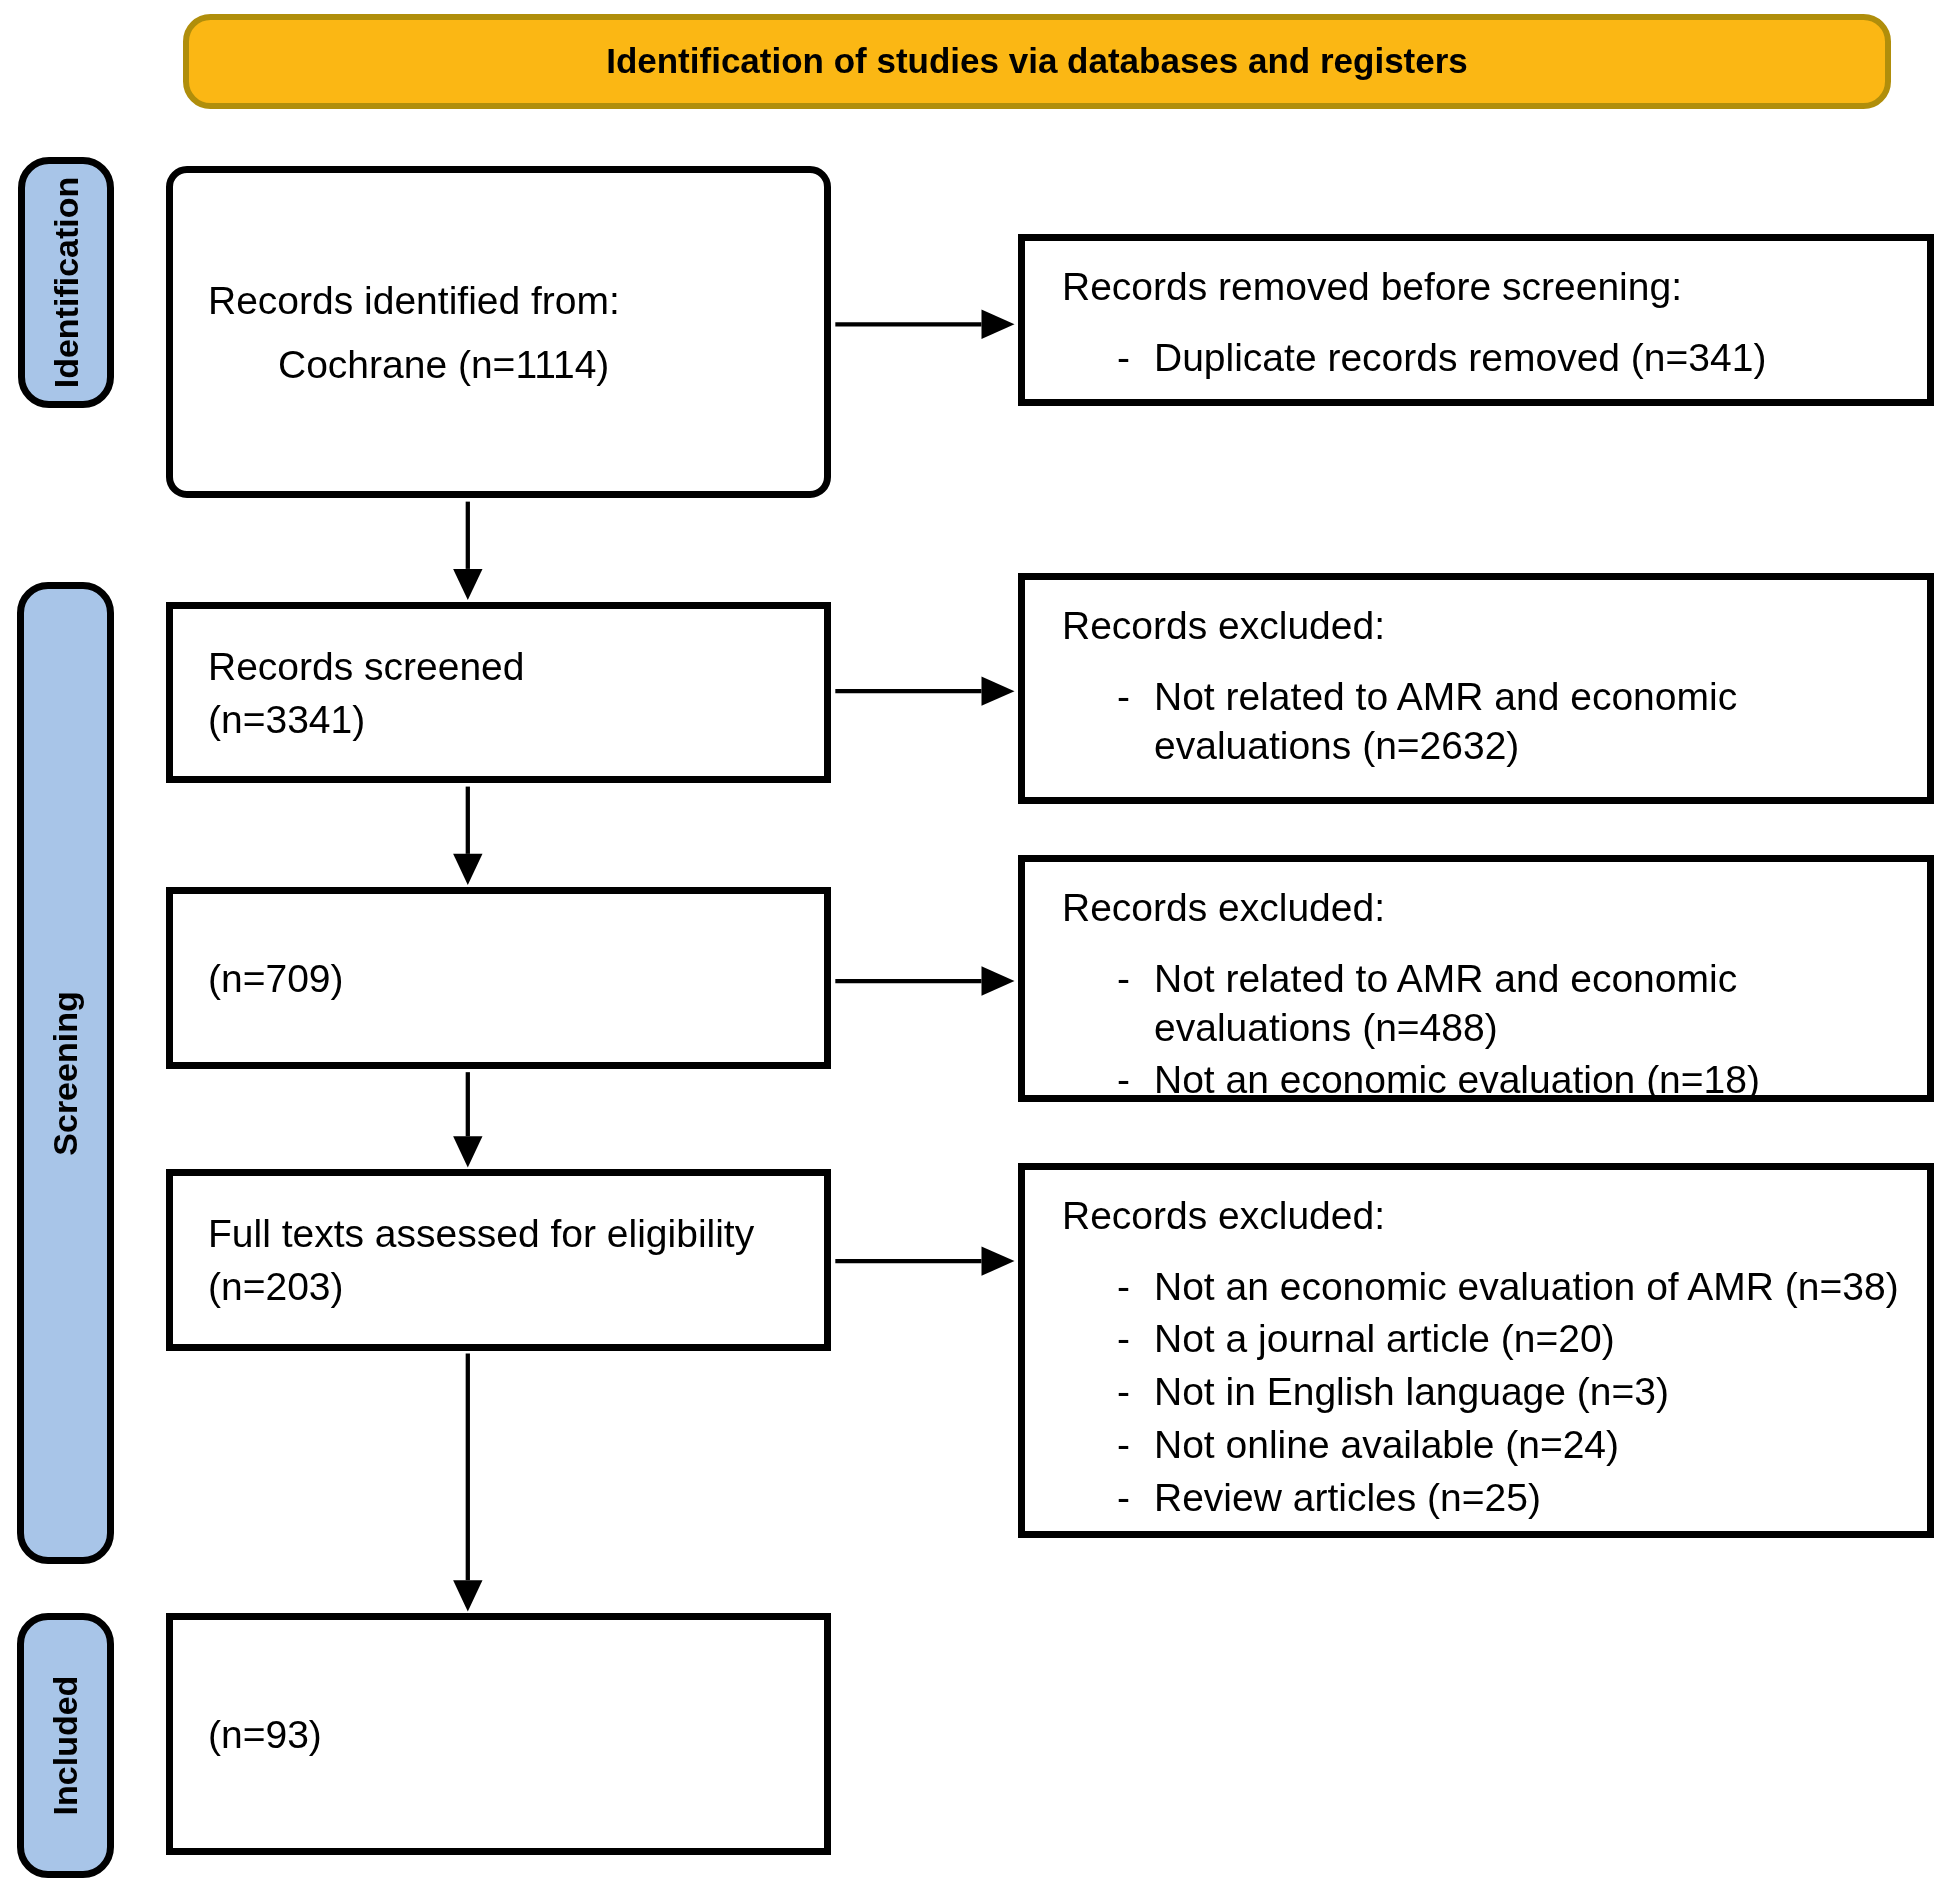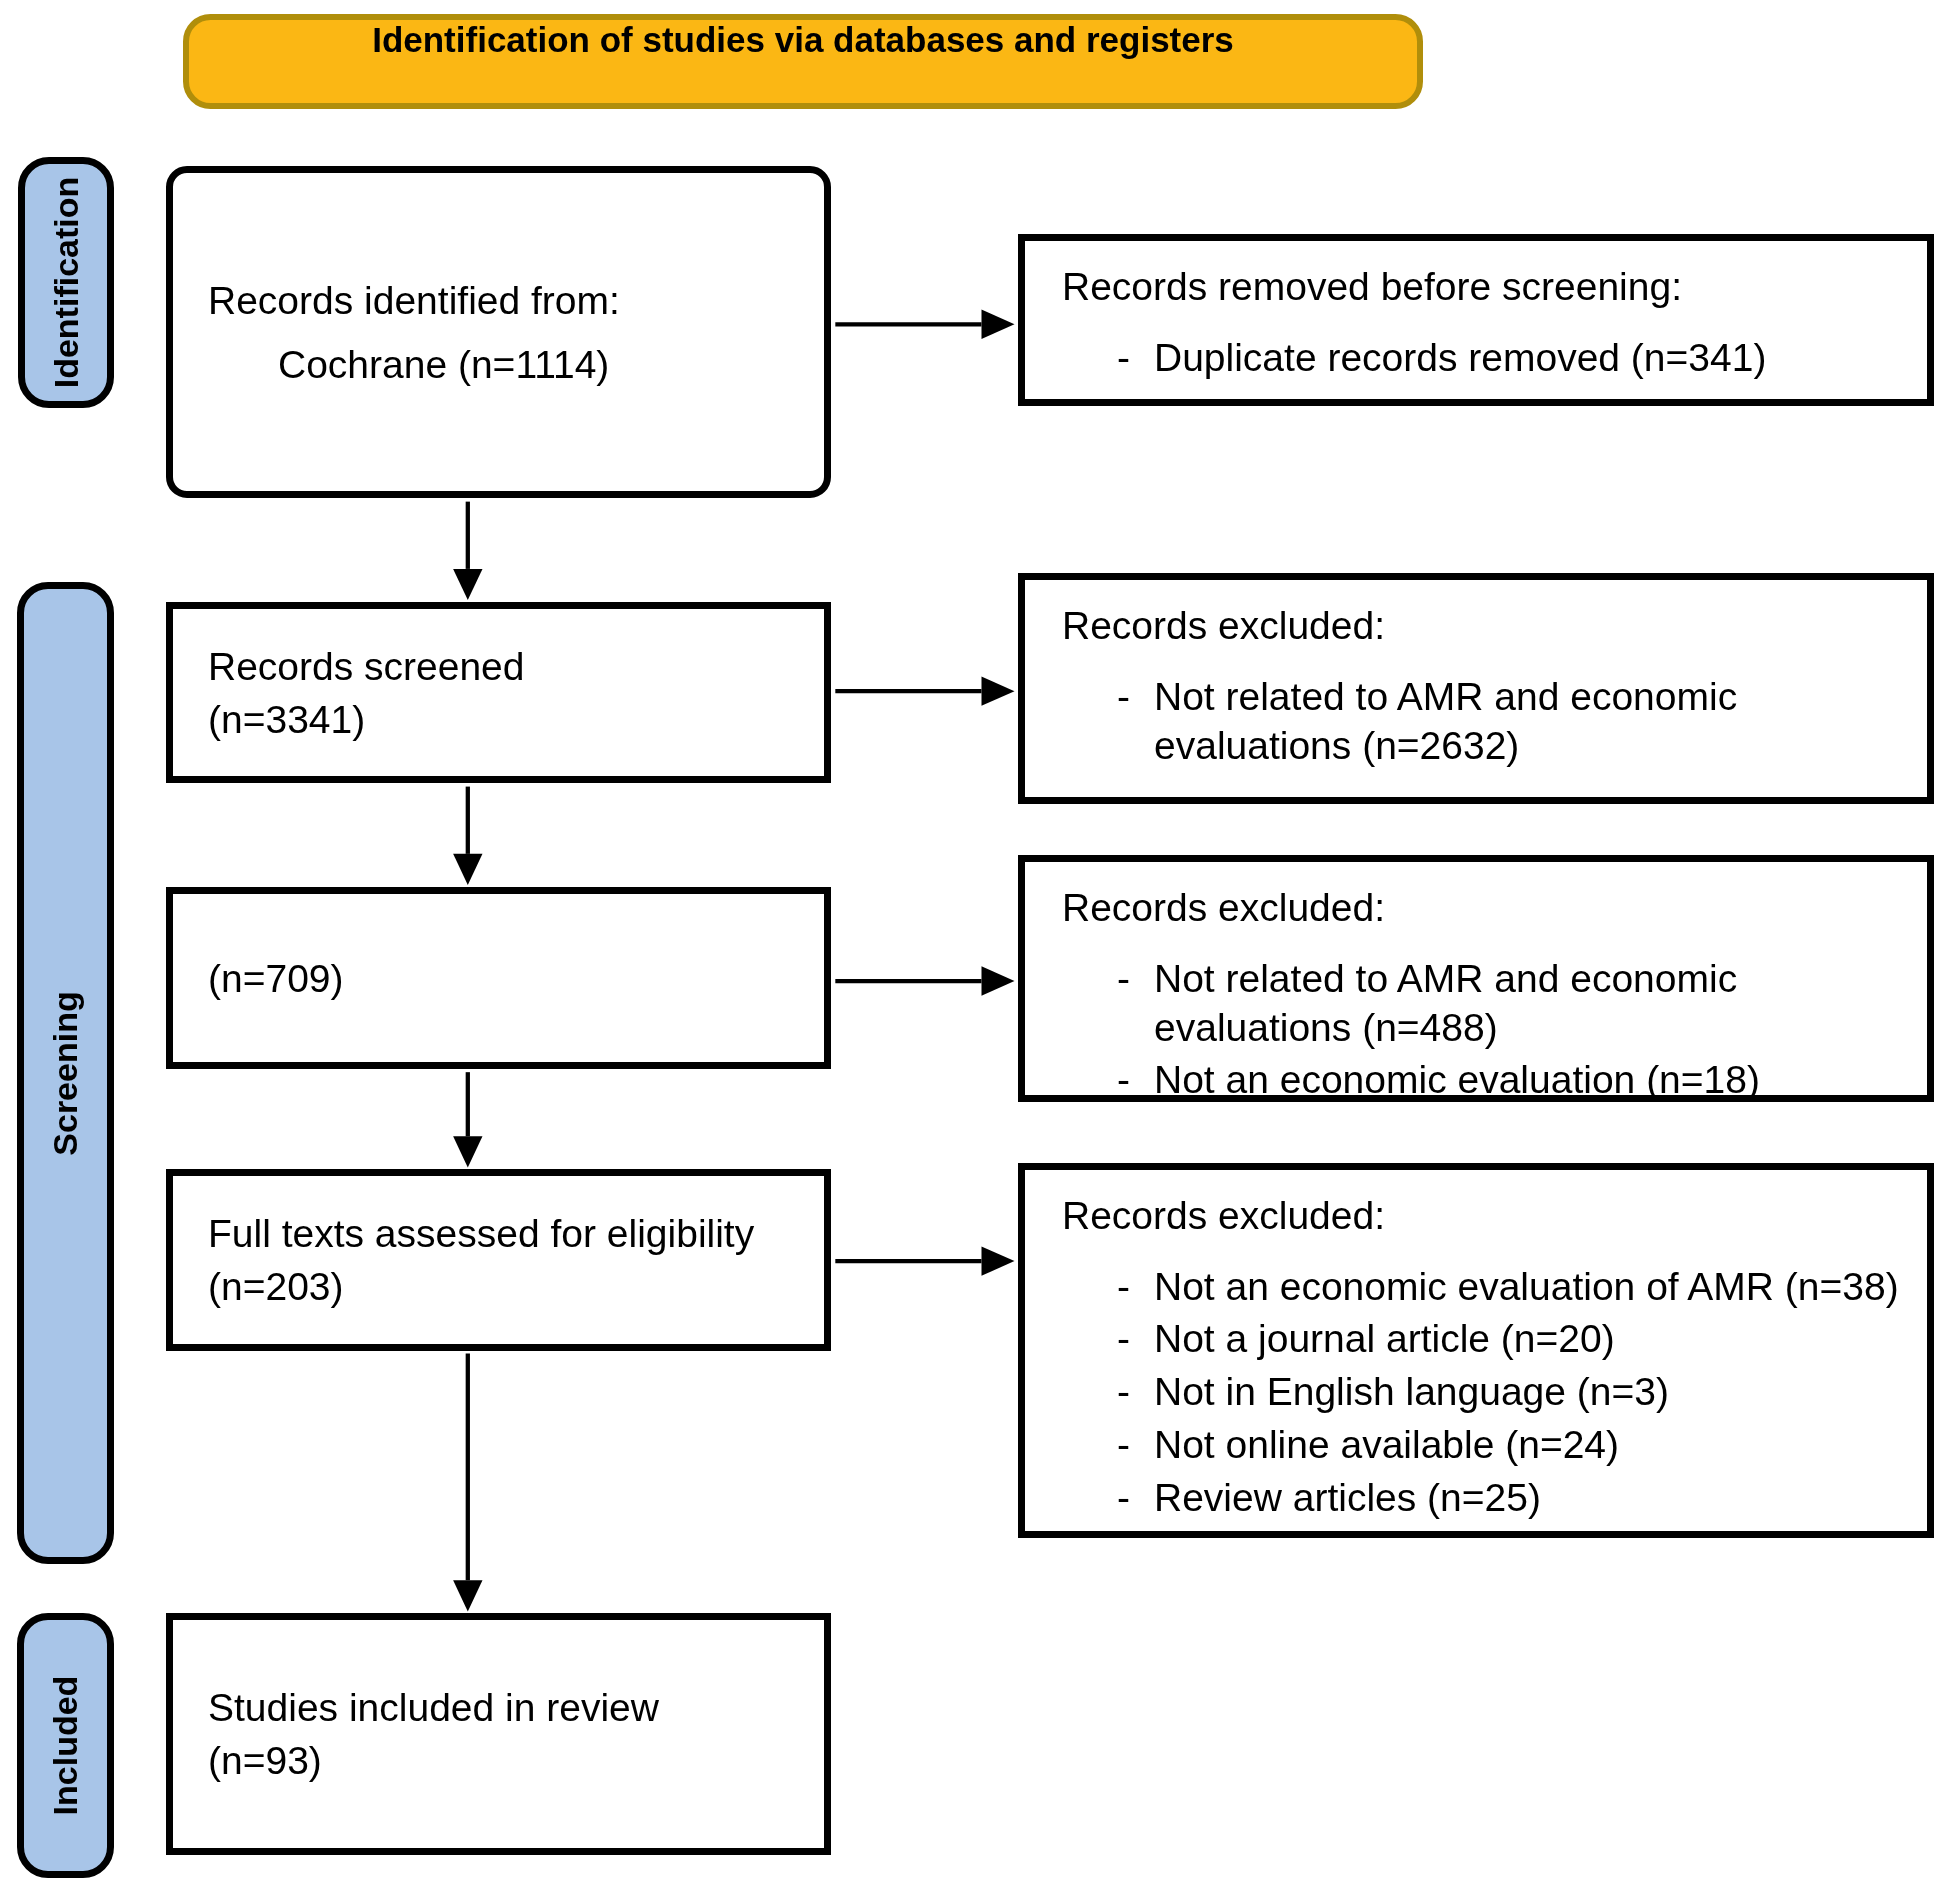--- a/index.html
+++ b/index.html
@@ -13,26 +13,26 @@
   #canvas{
     position:relative;
     width:1955px;height:1893px;
     background:#ffffff;
     font-family:"Liberation Sans","DejaVu Sans",sans-serif;
     color:#000;
     overflow:hidden;
   }
   
   .banner{
-    position:absolute;left:183px;top:13.5px;width:1240px;height:95px;
+    position:absolute;left:183px;top:13.5px;width:1708px;height:95px;
     background:var(--banner-fill);
     border:6.1px solid var(--banner-border);
     border-radius:27.5px;
     box-sizing:border-box;
-    display:flex;justify-content:center;
+    display:flex;align-items:center;justify-content:center;
   }
   .banner span{font-weight:bold;font-size:35px;}
   
   .stage{
     position:absolute;
     background:var(--stage-fill);
     border:7.3px solid var(--line-color);
     border-radius:31px;
     box-sizing:border-box;
     display:flex;align-items:center;justify-content:center;
@@ -119,21 +119,20 @@
   <div class="lbox" id="box-titles">
     <div>(n=709)</div>
   </div>
 
   <div class="lbox" id="box-fulltext">
     <div>Full texts assessed for eligibility</div>
     <div>(n=203)</div>
   </div>
 
   <div class="lbox" id="box-included">
-    <div>Studies included in review</div>
     <div>(n=93)</div>
   </div>
 
   <div class="rbox" id="rbox-removed">
     <div class="rtitle">Records removed before screening:</div>
     <div class="bullets">
       <div class="bullet">
         <span class="dash">-</span>
         <span class="btxt">Duplicate records removed (n=341)</span>
       </div>

